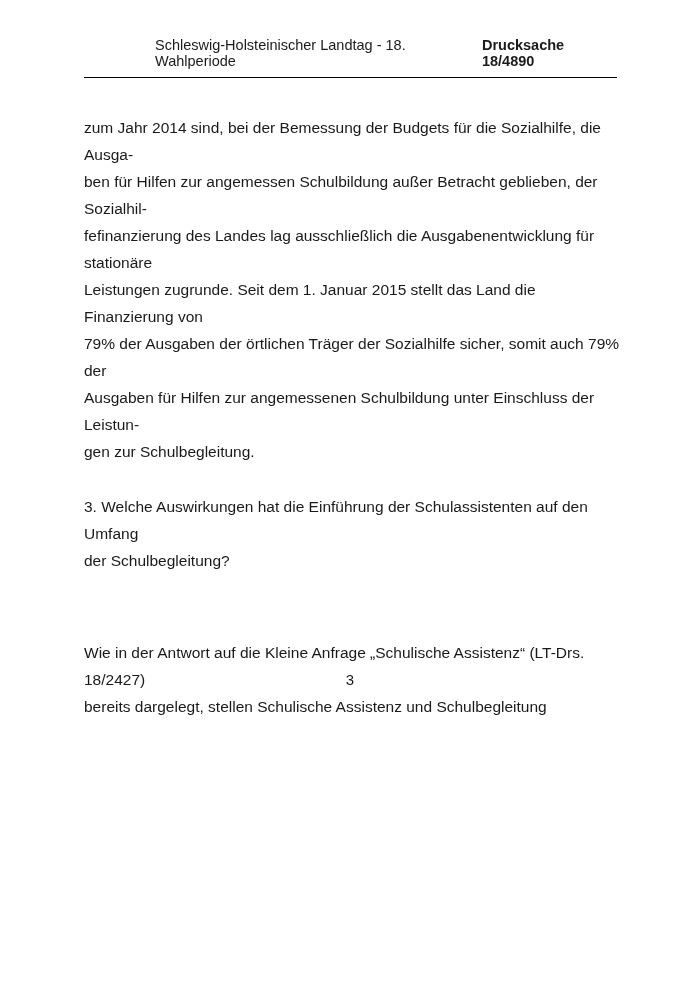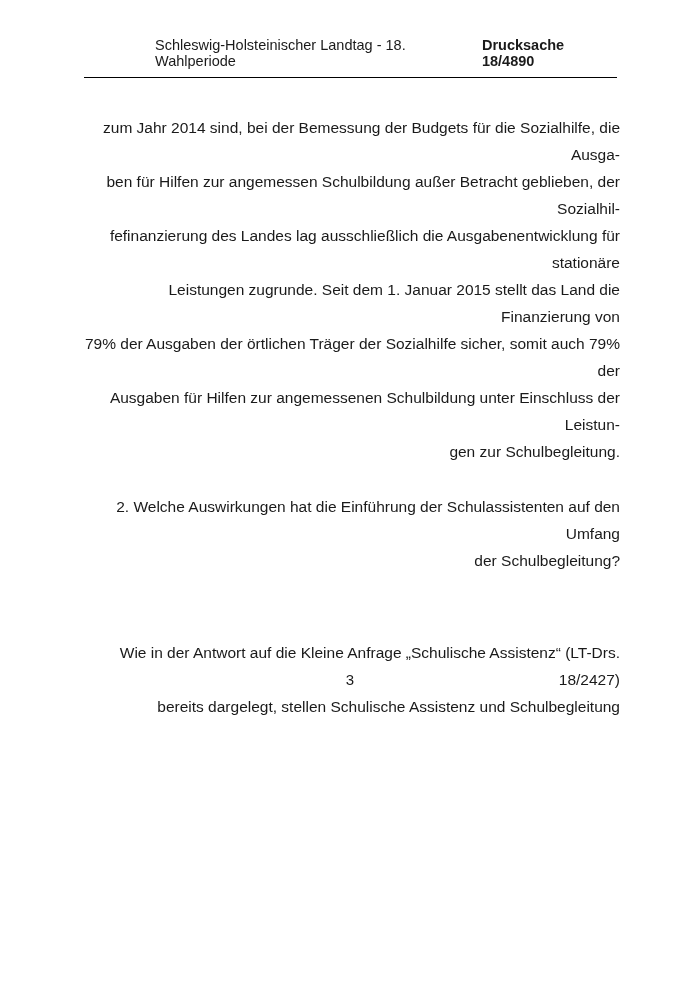--- a/index.html
+++ b/index.html
@@ -36,21 +36,20 @@
     font-weight: 700;
   }
   .doc-body {
     margin: 36px 80px 0 84px;
     font-size: 15.5px;
     line-height: 27px;
   }
   .para {
     white-space: pre-line;
     margin: 0;
-    text-align: right;
   }
   .gap-1 { margin-bottom: 28px; }
   .gap-2 { margin-bottom: 48px; }
   .gap-3 { margin-bottom: 65px; }
   .footer {
     position: absolute;
     bottom: 40px;
     left: 0;
     width: 100%;
     text-align: center;
@@ -68,21 +67,21 @@
   </div>
 
   <div class="doc-body">
     <p class="para gap-1">zum Jahr 2014 sind, bei der Bemessung der Budgets für die Sozialhilfe, die Ausga-
 ben für Hilfen zur angemessen Schulbildung außer Betracht geblieben, der Sozialhil-
 fefinanzierung des Landes lag ausschließlich die Ausgabenentwicklung für stationäre
 Leistungen zugrunde. Seit dem 1. Januar 2015 stellt das Land die Finanzierung von
 79% der Ausgaben der örtlichen Träger der Sozialhilfe sicher, somit auch 79% der
 Ausgaben für Hilfen zur angemessenen Schulbildung unter Einschluss der Leistun-
 gen zur Schulbegleitung.</p>
-    <p class="para gap-3">2. Welche Auswirkungen hat die Einführung der Schulassistenten auf den Umfang
+    <p class="para gap-3">3. Welche Auswirkungen hat die Einführung der Schulassistenten auf den Umfang
 der Schulbegleitung?</p>
     <p class="para">Wie in der Antwort auf die Kleine Anfrage „Schulische Assistenz“ (LT-Drs. 18/2427)
 bereits dargelegt, stellen Schulische Assistenz und Schulbegleitung unterschiedliche
 Leistungen auf jeweils eigener rechtlicher Grundlage dar. Die Schulbegleitung gehört
 zu den Hilfen für eine angemessene Schulbildung, auf die junge Menschen mit einer
 bestehenden oder drohenden Behinderung einen individuellen Rechtsanspruch ha-
 ben, wenn die gesetzlichen Voraussetzungen dafür erfüllt sind. Die Schulische Assis-
 tenz dagegen ist als „systemisch“ wirkende Unterstützung konzipiert, weil sie die
 Schulen in ihrer Fähigkeit stärken soll, einer heterogenen Schülerschaft noch besser
 gerecht zu werden. Mit dieser Zielsetzung wird die Schulische Assistenz dazu beitra-

